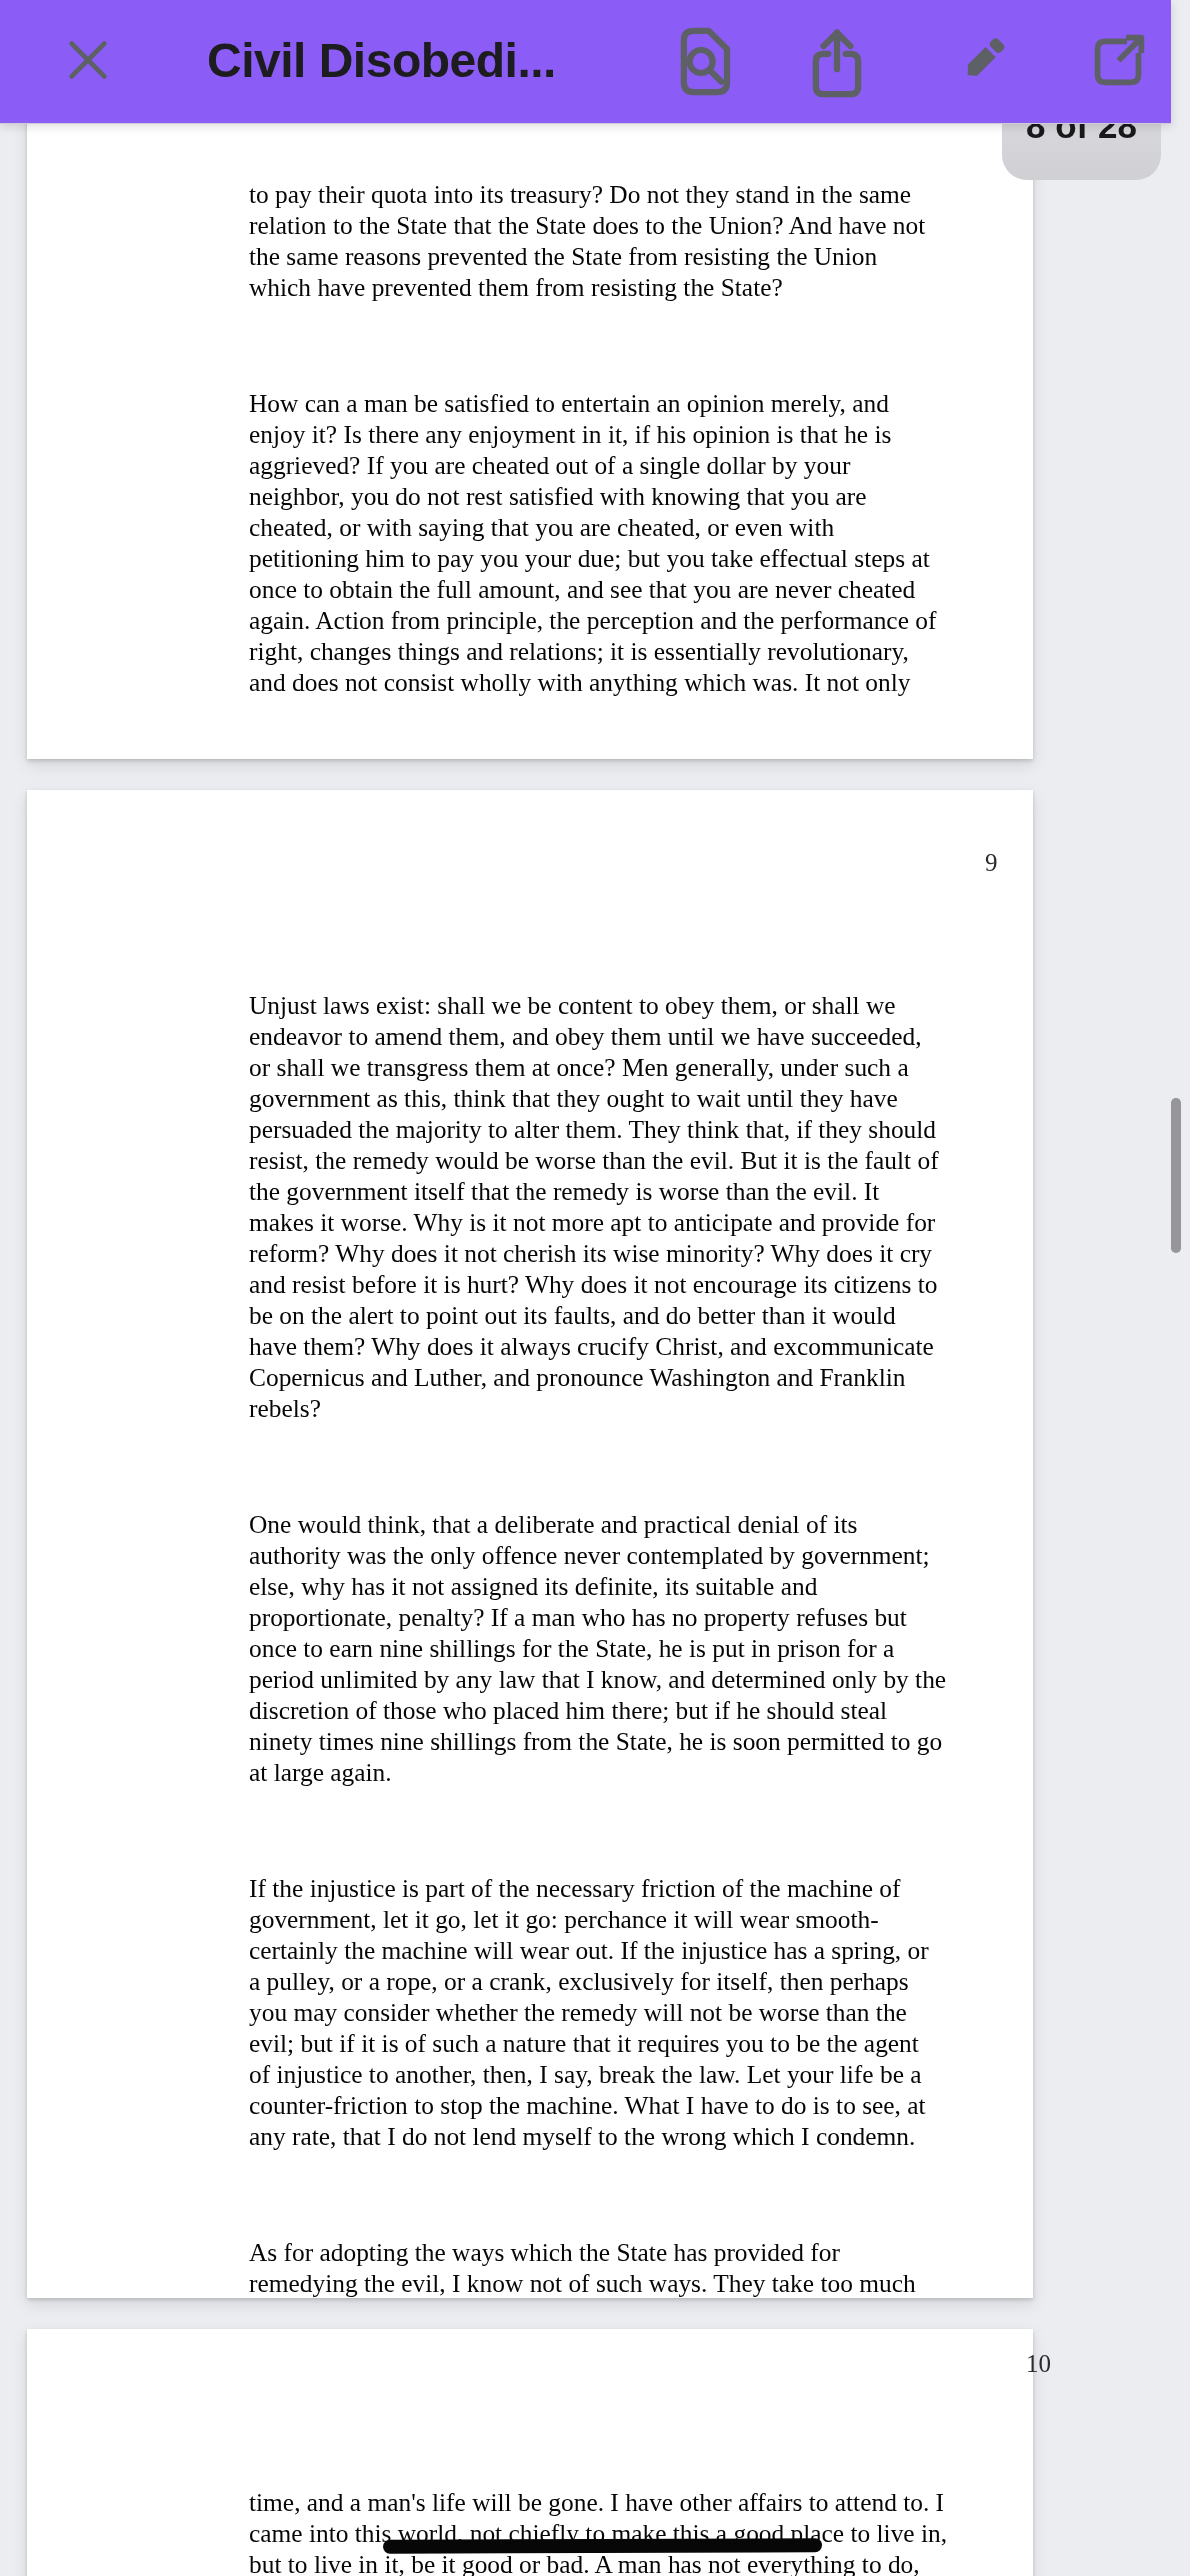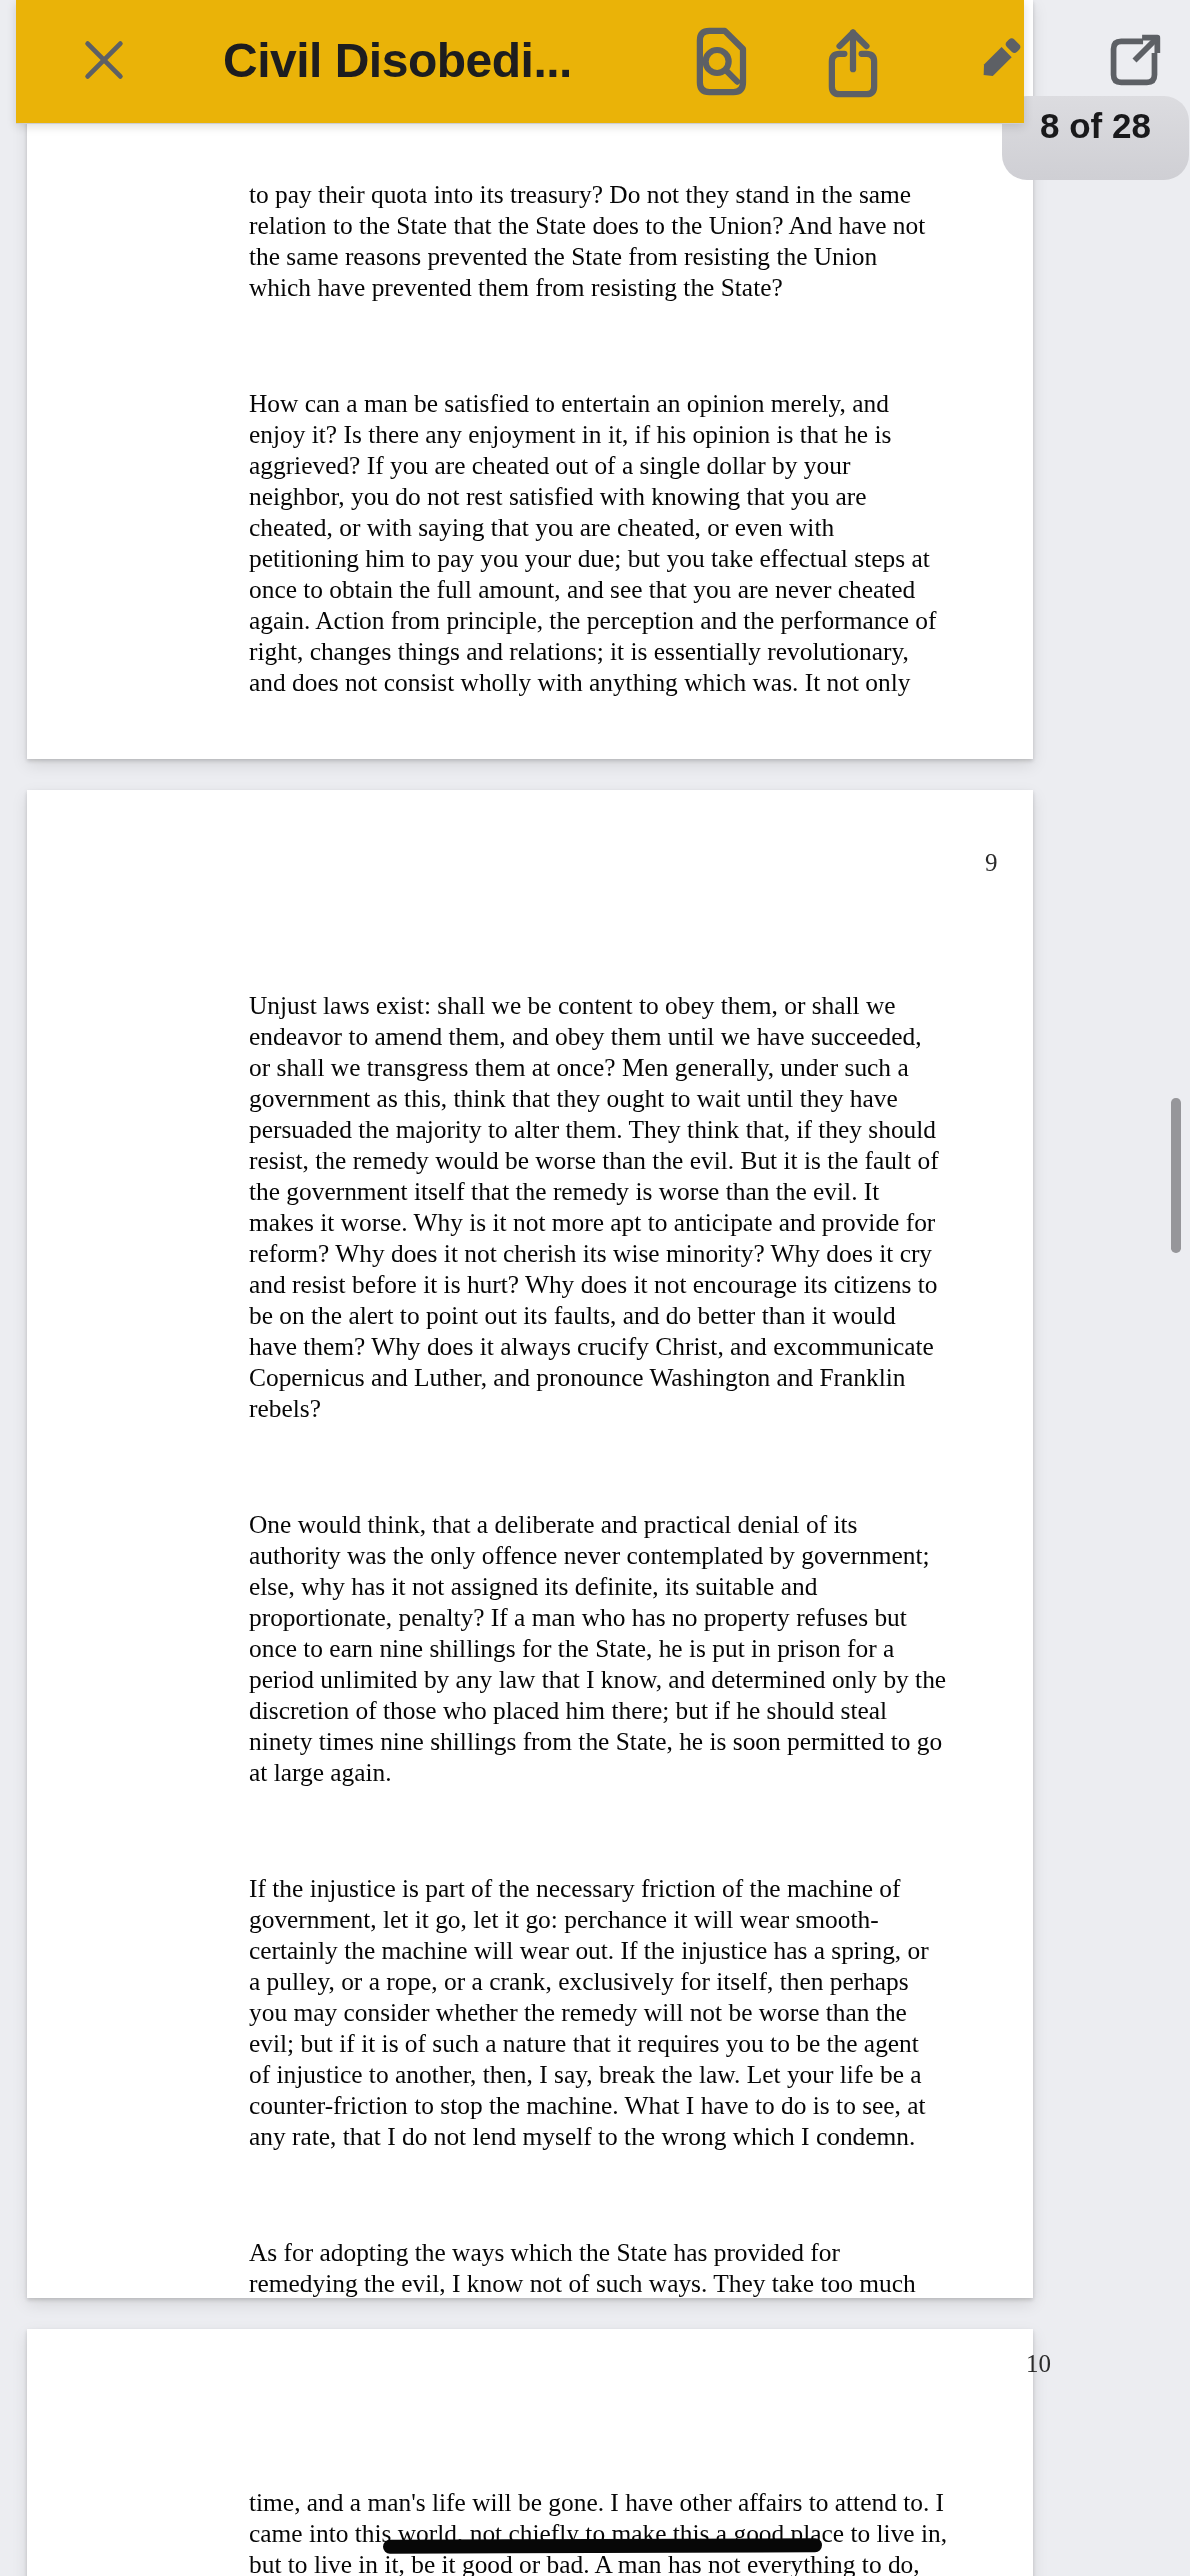--- a/index.html
+++ b/index.html
@@ -5,36 +5,36 @@
   html,body { margin:0; padding:0; }
   body {
     width:1190px; height:2576px;
     position:relative; overflow:hidden;
     background:#ecedf1;
     font-family:"Liberation Sans", sans-serif;
   }
 
   
   .toolbar {
-    position:absolute; left:16px; top:0; width:1008px; height:123px;
-    background:#eab308; z-index:20;
+    position:absolute; left:0; top:0; width:1171px; height:123px;
+    background:#8b5cf6; z-index:20;
     border-bottom:1.9px solid #cdced2;
     box-shadow:0 2.9px 9.6px rgba(0,0,0,0.14);
   }
   .tb-btn { position:absolute; background:none; border:none; padding:0; cursor:pointer; }
   .doc-title {
     position:absolute; left:207px; top:33px;
     font-size:48px; font-weight:600; color:#1d1d1f;
     letter-spacing:-0.5px; white-space:nowrap;
   }
   .icon-stroke { stroke:#5d6065; fill:none; stroke-linejoin:round; }
 
   
   .page-indicator {
-    position:absolute; left:1002px; top:96px; width:187px; height:84px;
+    position:absolute; left:1002px; top:96px; width:159px; height:84px;
     border-radius:25px;
     background:linear-gradient(180deg,#dcdce0,#cfcfd4);
     z-index:10; text-align:center;
   }
   .page-indicator-text {
     display:block; margin-top:9.6px;
     font-size:35px; font-weight:600; color:#19191b;
     font-family:"Liberation Sans", sans-serif;
   }
 

